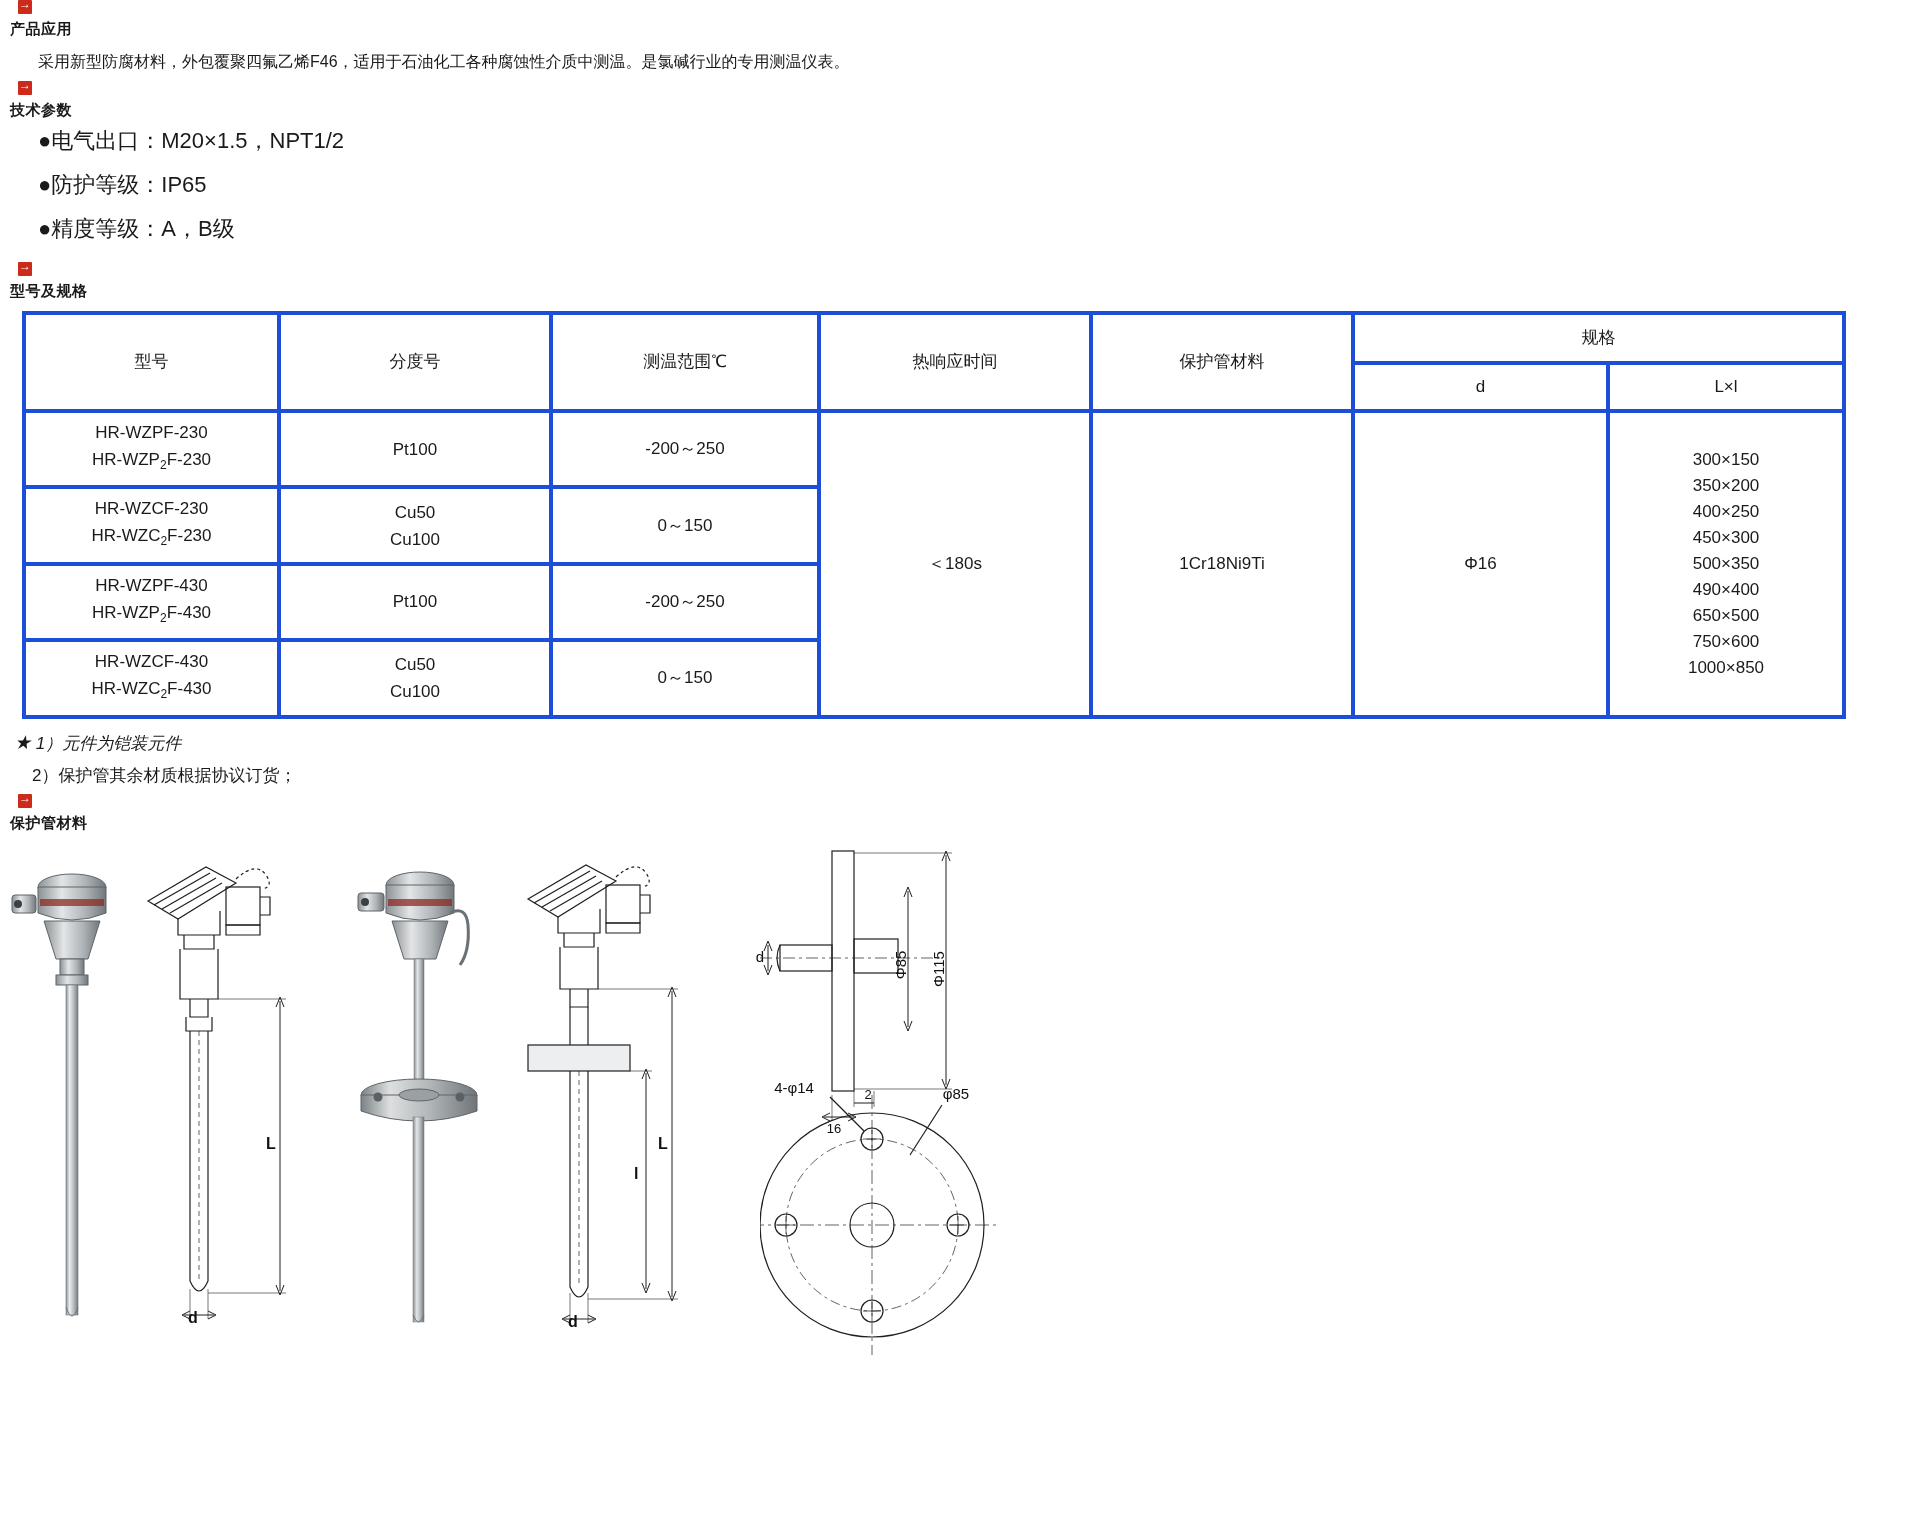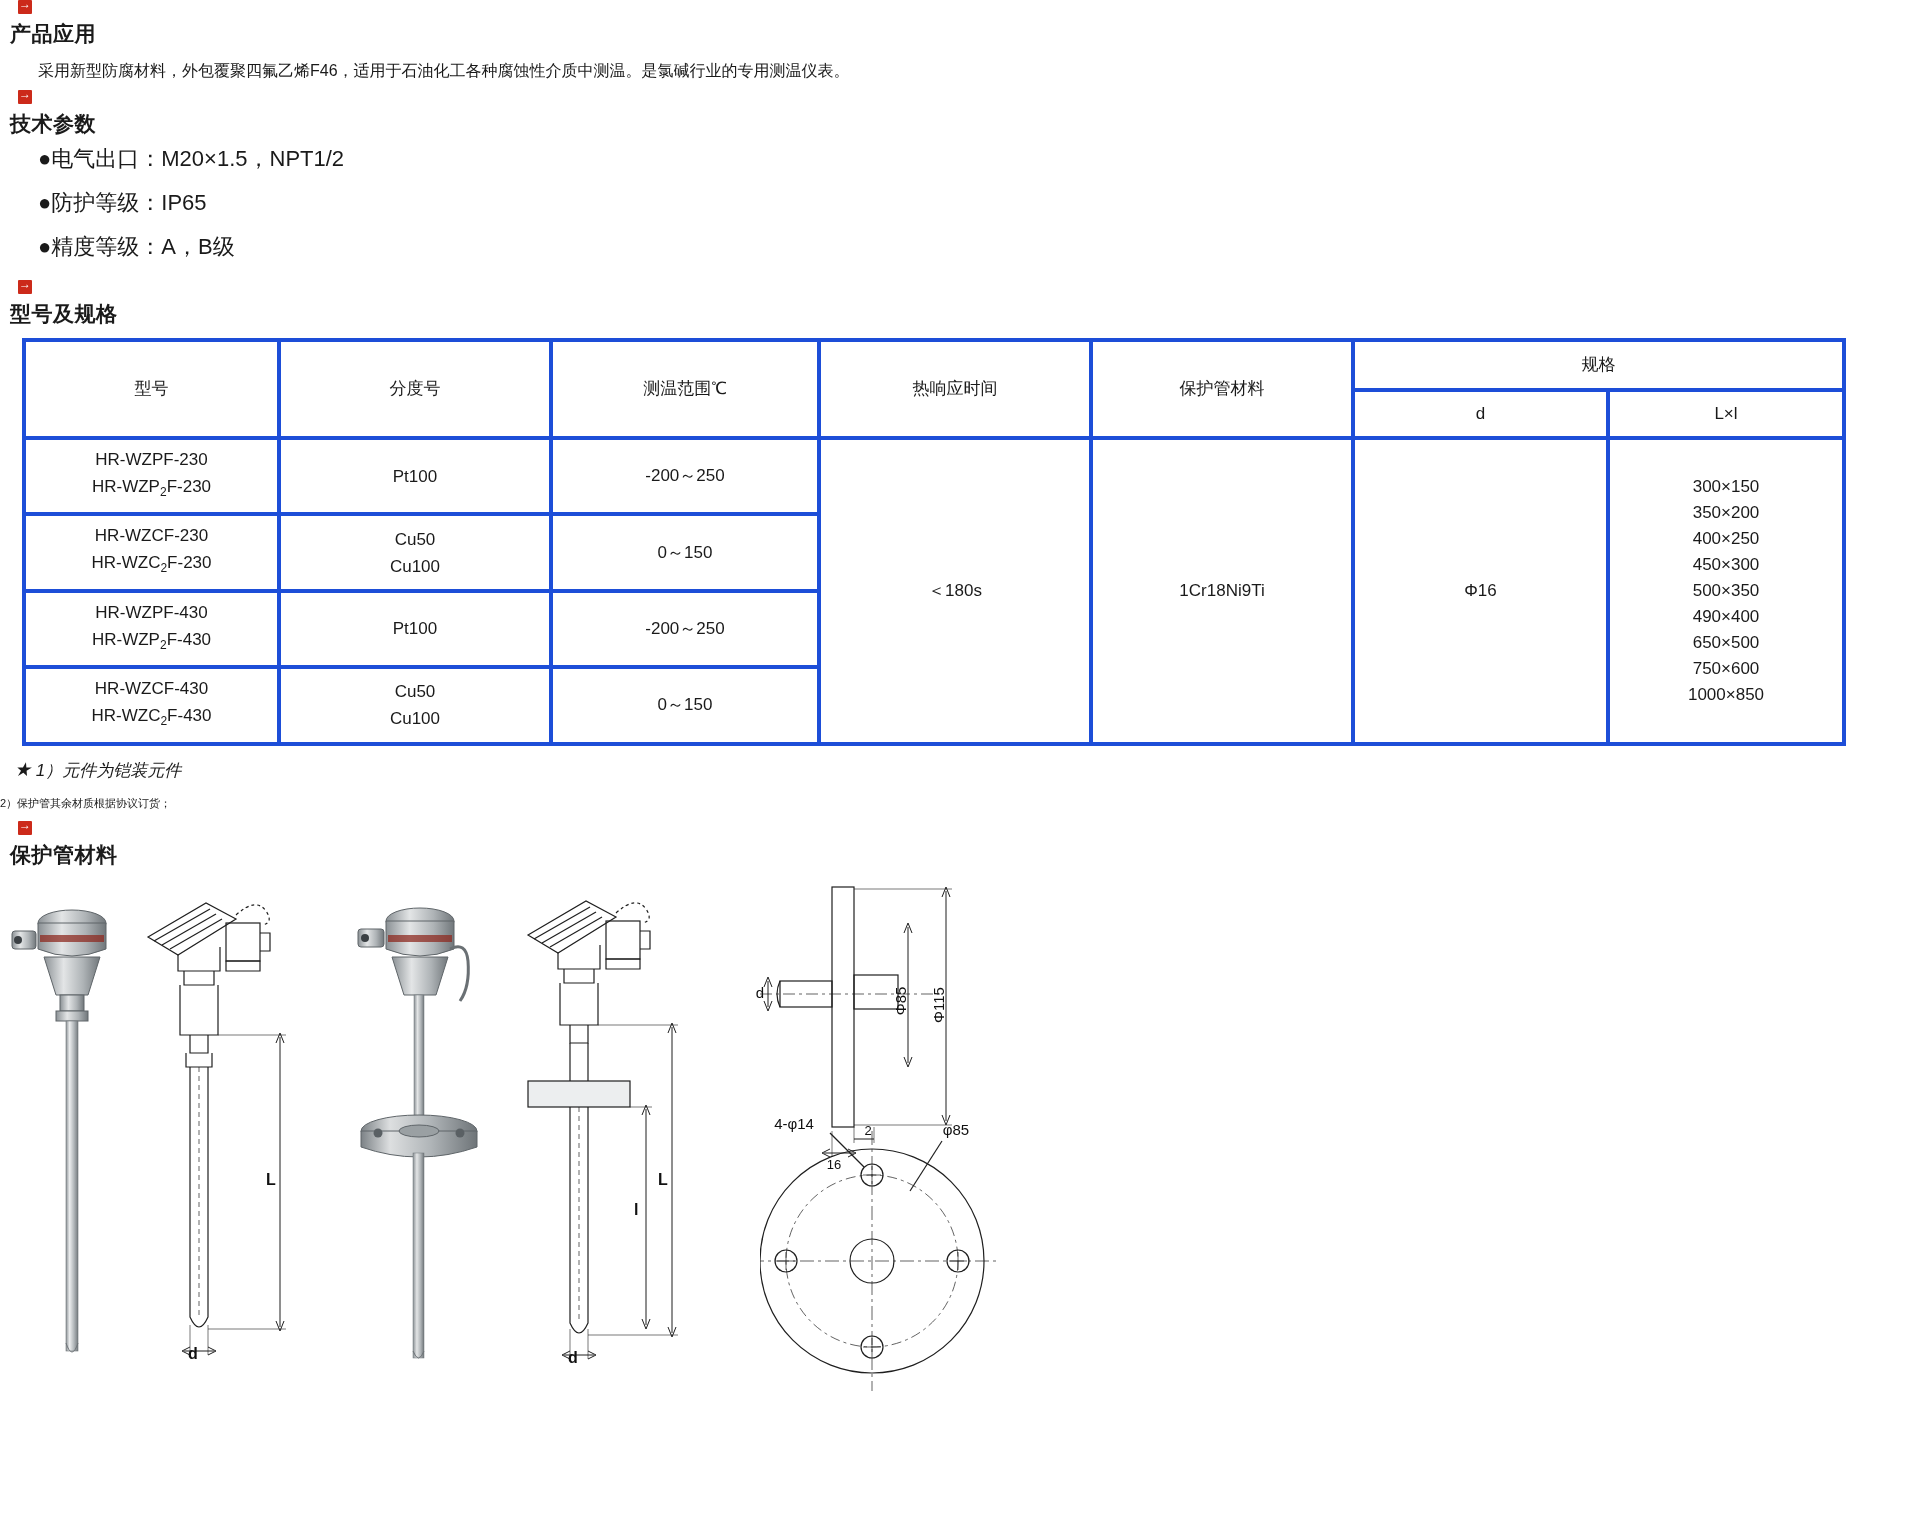--- a/index.html
+++ b/index.html
@@ -39,21 +39,21 @@
     color: #ffffff;
     line-height: 14px;
   }
   .marker-row {
     padding-left: 18px;
     height: 18px;
     line-height: 18px;
   }
   .section-title {
     font-weight: bold;
-    font-size: 21px;
+    font-size: 15px;
     padding-left: 10px;
     margin: 2px 0 10px 0;
     letter-spacing: .5px;
   }
   .para {
     font-size: 16px;
     padding-left: 38px;
     line-height: 26px;
     margin-bottom: 6px;
   }
@@ -100,21 +100,22 @@
   }
   
   .note {
     font-size: 17px;
     padding-left: 14px;
     line-height: 24px;
     margin-top: 12px;
     font-style: italic;
   }
   .note2 {
-    font-size: 11px;
+    font-size: 17px;
+    padding-left: 32px;
     line-height: 24px;
     margin-top: 8px;
   }
   .star { font-size: 19px; }
   
   .drawings {
     position: relative;
     height: 520px;
     margin-top: 12px;
   }

